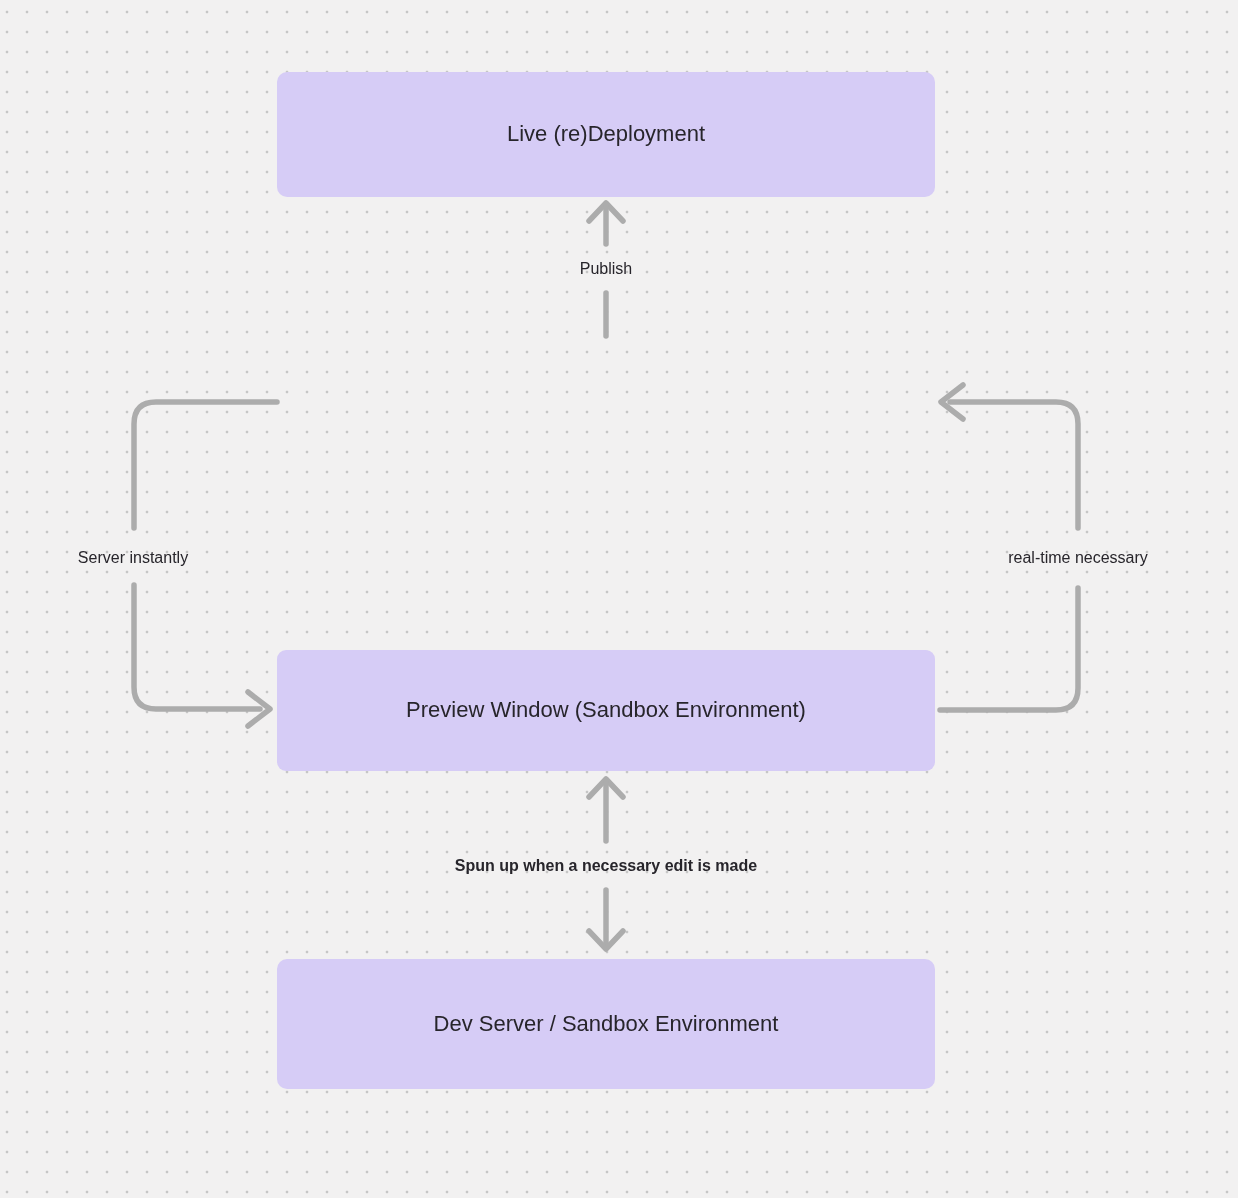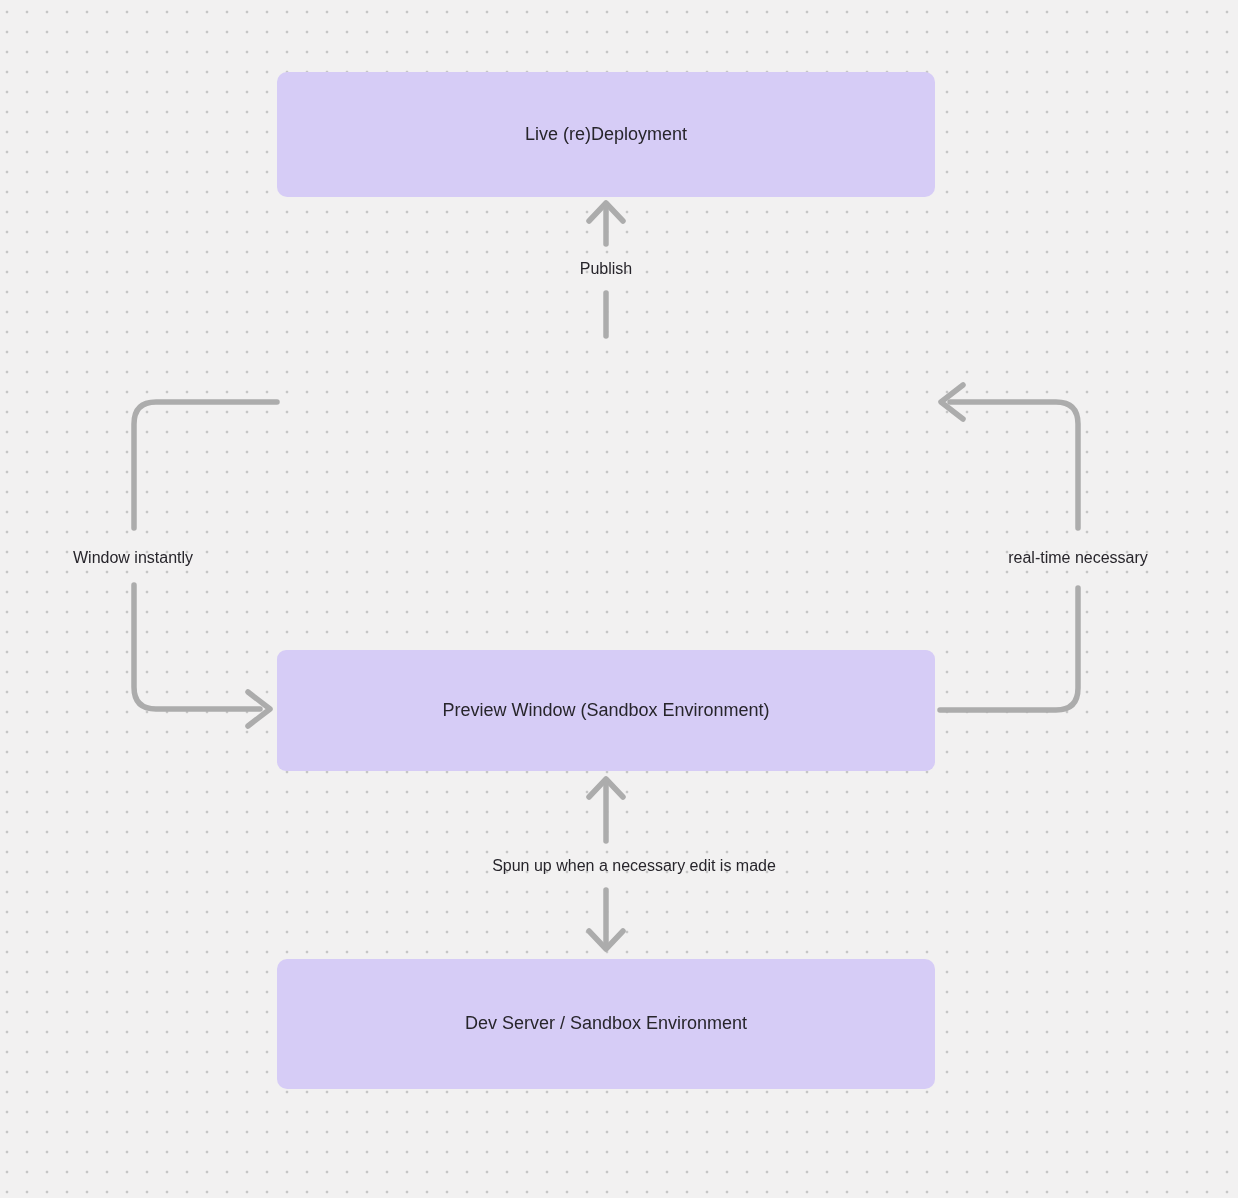--- a/index.html
+++ b/index.html
@@ -32,21 +32,21 @@
     left: 277px;
     width: 658px;
     background: var(--node-fill, #D6CCF6);
     border-radius: 10px;
     display: flex;
     align-items: center;
     justify-content: center;
   }
   .node-label {
     color: var(--text, #27252B);
-    font-size: 18px;
+    font-size: 22px;
     line-height: 1.2;
     text-align: center;
   }
   .edge-label {
     position: absolute;
     transform: translate(-50%, -50%);
     color: var(--text, #27252B);
     font-size: 16px;
     white-space: nowrap;
   }
@@ -84,19 +84,19 @@
   <div class="node" style="top:650px;height:121px;border-radius:9px;">
     <span class="node-label">Preview Window (Sandbox Environment)</span>
   </div>
 
   <div class="node" style="top:959px;height:130px;">
     <span class="node-label">Dev Server / Sandbox Environment</span>
   </div>
 
   <div class="edge-label" style="left:606px;top:269px;">Publish</div>
 
-  <div class="edge-label" style="left:133px;top:558px;">Window instantly</div>
+  <div class="edge-label" style="left:133px;top:558px;">Server instantly</div>
 
   <div class="edge-label" style="left:1078px;top:558px;">real-time necessary</div>
 
-  <div class="edge-label" style="left:634px;top:866px;">Spun up when a necessary edit is made</div>
+  <div class="edge-label" style="left:606px;top:866px;font-weight:bold;">Spun up when a necessary edit is made</div>
 
 </div>
 
 </body></html>

